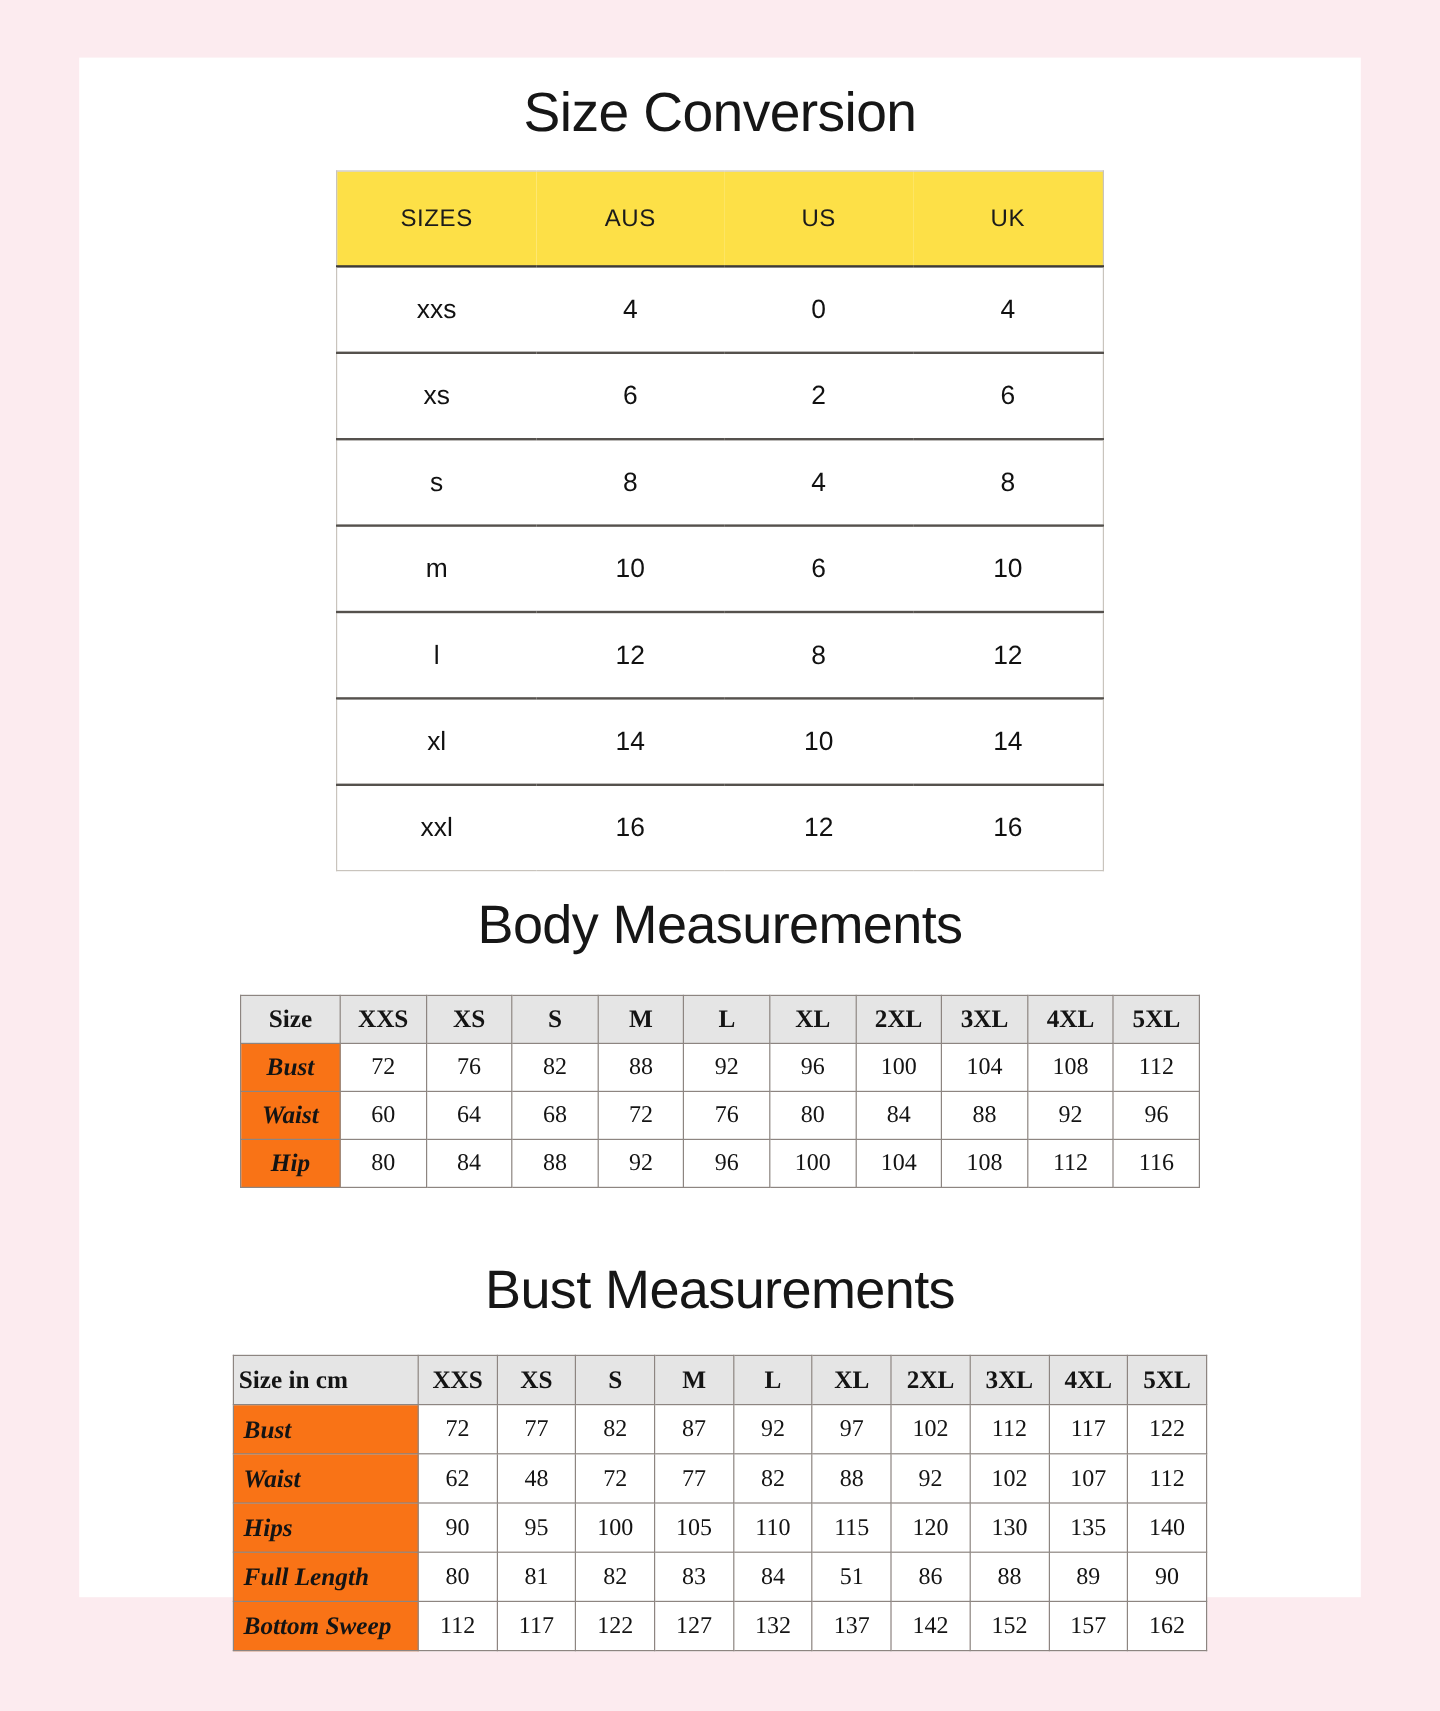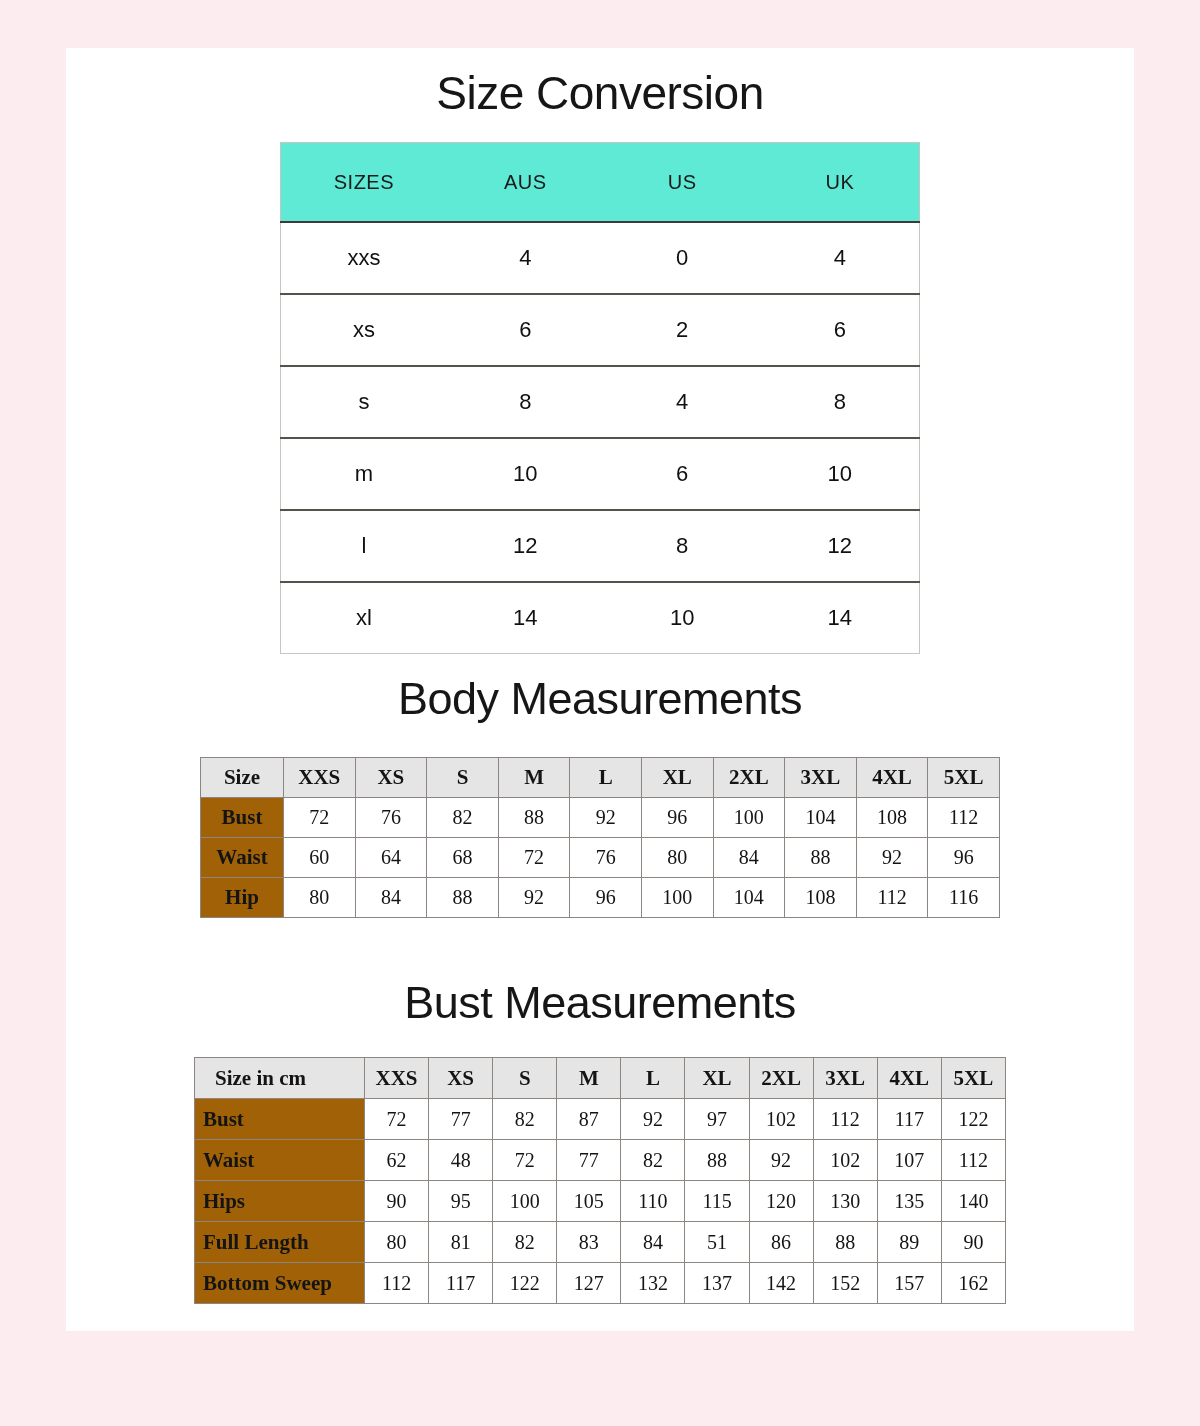--- a/index.html
+++ b/index.html
@@ -51,21 +51,21 @@
     width: 640px;
     margin: 26px auto 0 auto;
   }
   table.conv {
     border-collapse: collapse;
     width: 100%;
     border: 1px solid #c9c4bd;
     table-layout: fixed;
   }
   table.conv th {
-    background: #5eead4;
+    background: #fde047;
     height: 76px;
     font-size: 20px;
     font-weight: normal;
     color: #1b1b1b;
     letter-spacing: 0.5px;
     border-bottom: 2px solid #3d3a37;
   }
   table.conv td {
     height: 68px;
     text-align: center;
@@ -95,22 +95,23 @@
     color: #141414;
     font-weight: bold;
     background: #ffffff;
   }
   table.meas thead th {
     background: #e5e5e5;
     font-size: 21px;
     font-weight: bold;
   }
   table.meas tbody th {
-    background: #a16207;
+    background: #f97316;
     font-weight: bold;
+    font-style: italic;
   }
   table.meas tbody td {
     font-weight: normal;
   }
 
   
   .body-wrap { margin-top: 36px; }
   table.body-meas { width: 800px; }
   table.body-meas th, table.body-meas td { height: 37px; }
   table.body-meas thead th { font-size: 21px; }
@@ -123,21 +124,21 @@
   table.dress-meas { width: 812px; }
   table.dress-meas th, table.dress-meas td { height: 38px; }
   table.dress-meas thead th { font-size: 21px; }
   table.dress-meas tbody th {
     font-size: 21px;
     text-align: left;
     padding-left: 8px;
   }
   table.dress-meas thead th.lbl-head {
     text-align: left;
-    padding-left: 20px;
+    padding-left: 4px;
   }
   table.dress-meas tbody td { font-size: 20px; }
   table.dress-meas .lbl-col { width: 148px; }
 </style>
 </head>
 <body>
 
 <div class="page">
 
   <div class="title title-size-conversion">Size Conversion</div>
@@ -181,20 +182,26 @@
           <td>l</td>
           <td>12</td>
           <td>8</td>
           <td>12</td>
         </tr>
         <tr>
           <td>xl</td>
           <td>14</td>
           <td>10</td>
           <td>14</td>
+        </tr>
+        <tr>
+          <td>xxl</td>
+          <td>16</td>
+          <td>12</td>
+          <td>16</td>
         </tr>
       </tbody>
     </table>
   </div>
 
   <div class="title title-body">Body Measurements</div>
 
   <div class="body-wrap">
     <table class="meas body-meas">
       <thead>

